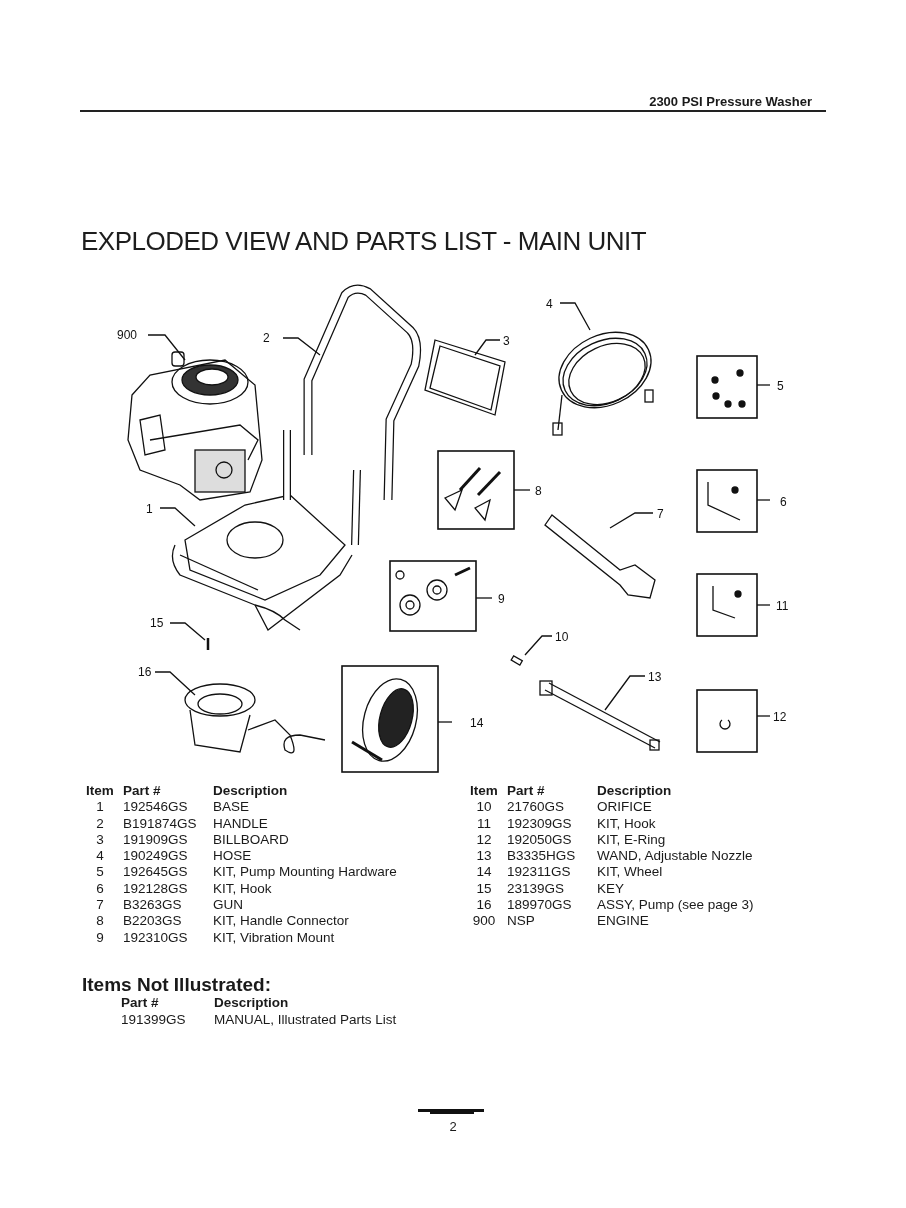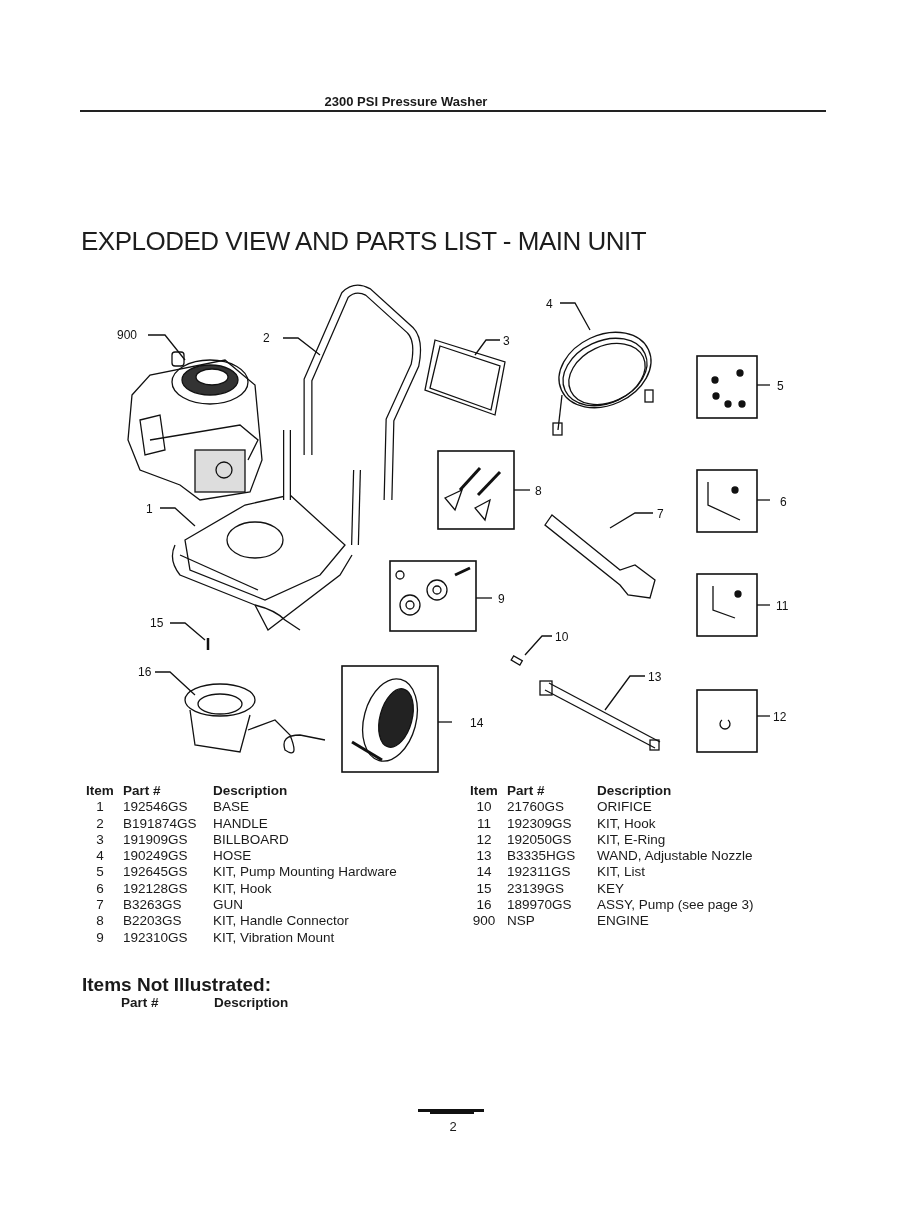--- a/index.html
+++ b/index.html
@@ -1,17 +1,17 @@
 <!DOCTYPE html>
 <html><head>
 <meta charset="utf-8">
 <style>
   html, body { margin:0; padding:0; background:#fff; }
   body { width:906px; height:1208px; position:relative; overflow:hidden; font-family:"Liberation Sans", sans-serif; color:#1a1a1a; }
-  .header-title { position:absolute; top:94px; left:0; width:812px; text-align:center; font-size:13px; font-weight:bold; font-family:"Liberation Sans", sans-serif; }
+  .header-title { position:absolute; top:94px; left:0; width:812px; text-align:right; font-size:13px; font-weight:bold; font-family:"Liberation Sans", sans-serif; }
   .header-rule { position:absolute; top:110px; left:80px; width:746px; height:2px; background:#222; }
   .page-title { position:absolute; top:226px; left:81px; font-size:26px; font-weight:normal; letter-spacing:-0.5px; color:#1d1d1d; }
   .diagram { position:absolute; left:100px; top:280px; width:720px; height:500px; }
   .callout { font-family:"Liberation Sans", sans-serif; font-size:12px; fill:#111; }
   .parts-table { position:absolute; font-size:13.5px; line-height:16.3px; }
   .parts-table .row { display:flex; white-space:nowrap; }
   .parts-table .hdr { font-weight:bold; }
   .c-item { width:34px; text-align:center; }
   .c-part { width:90px; padding-left:6px; }
   .c-desc { flex:1; }
@@ -237,21 +237,21 @@
       <span class="c-desc">KIT, E-Ring</span>
     </div>
   <div class="row">
       <span class="c-item">13</span>
       <span class="c-part">B3335HGS</span>
       <span class="c-desc">WAND, Adjustable Nozzle</span>
     </div>
   <div class="row">
       <span class="c-item">14</span>
       <span class="c-part">192311GS</span>
-      <span class="c-desc">KIT, List</span>
+      <span class="c-desc">KIT, Wheel</span>
     </div>
   <div class="row">
       <span class="c-item">15</span>
       <span class="c-part">23139GS</span>
       <span class="c-desc">KEY</span>
     </div>
   <div class="row">
       <span class="c-item">16</span>
       <span class="c-part">189970GS</span>
       <span class="c-desc">ASSY, Pump (see page 3)</span>
@@ -262,17 +262,21 @@
       <span class="c-desc">ENGINE</span>
     </div>
 </div>
 
 <div class="nil-heading">Items Not Illustrated:</div>
 <div class="nil-table">
   <div class="row hdr">
     <span class="nil-part">Part #</span>
     <span>Description</span>
   </div>
+  <div class="row">
+      <span class="nil-part">191399GS</span>
+      <span>MANUAL, Illustrated Parts List</span>
+    </div>
 </div>
 
 <div class="footer-bar"></div>
 <div class="footer-bar2"></div>
 <div class="page-num">2</div>
 
 </body></html>

